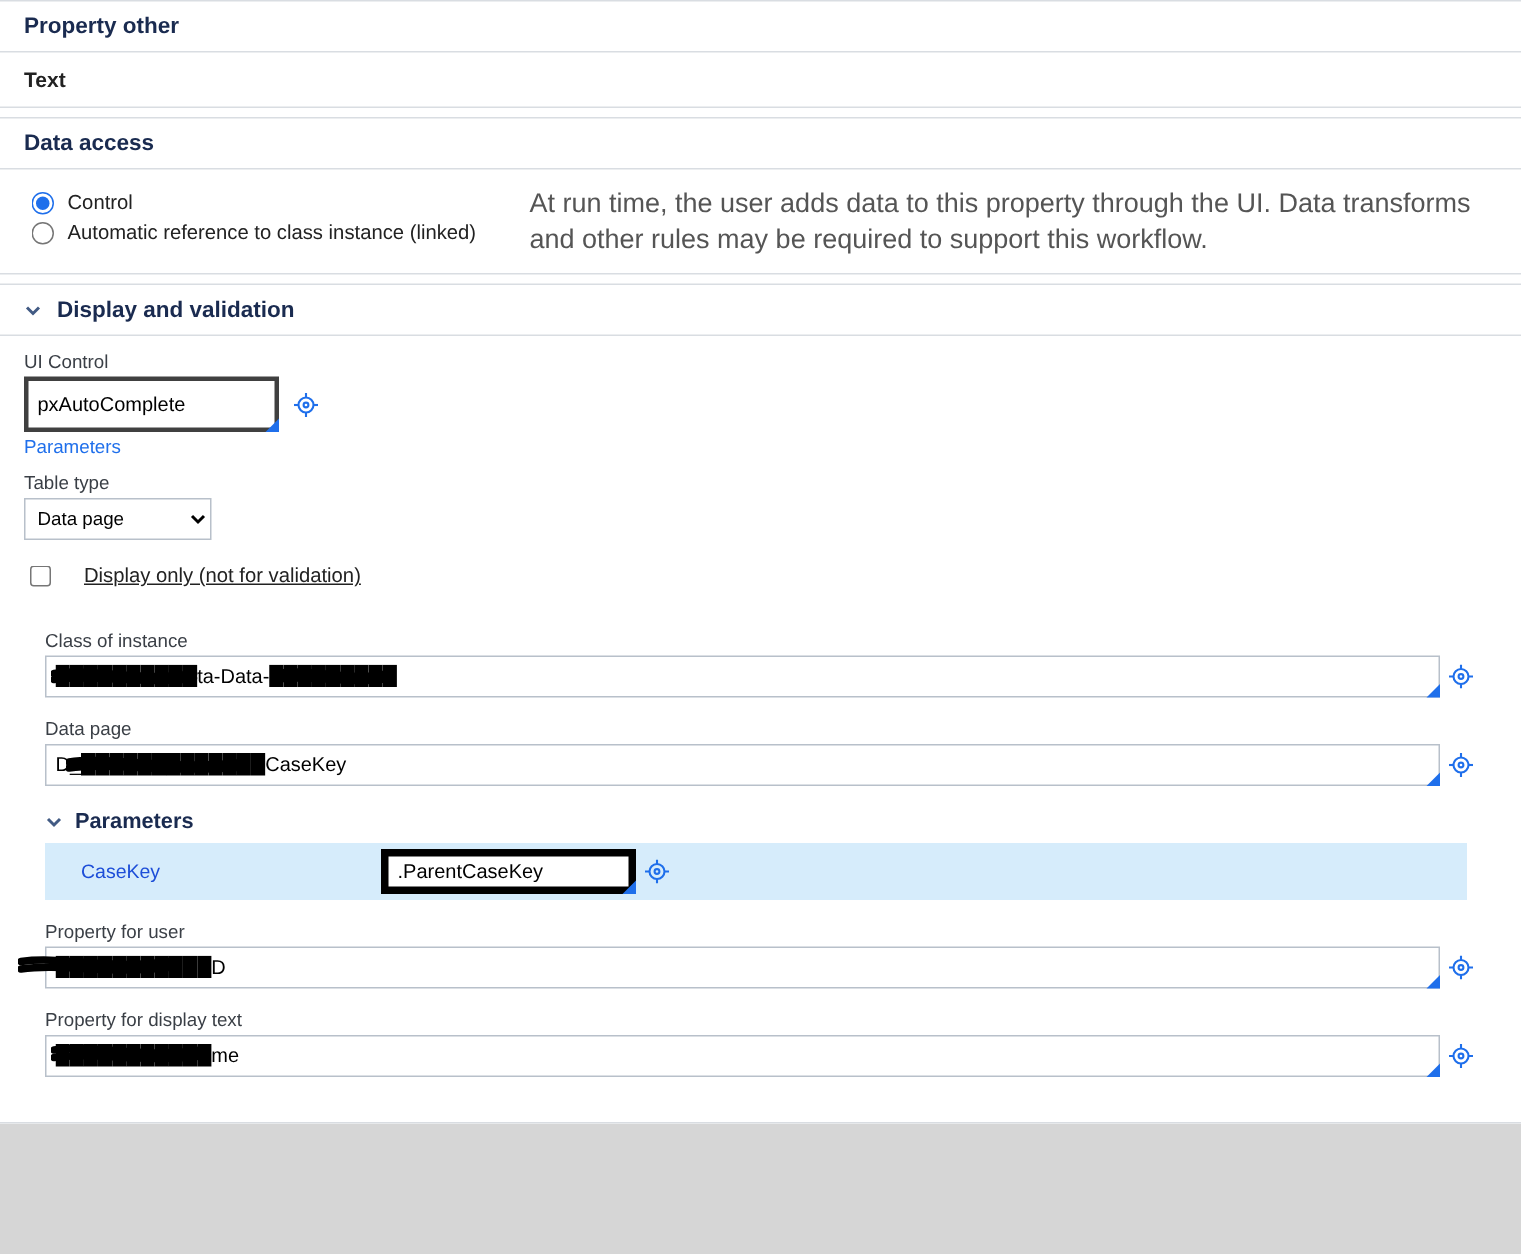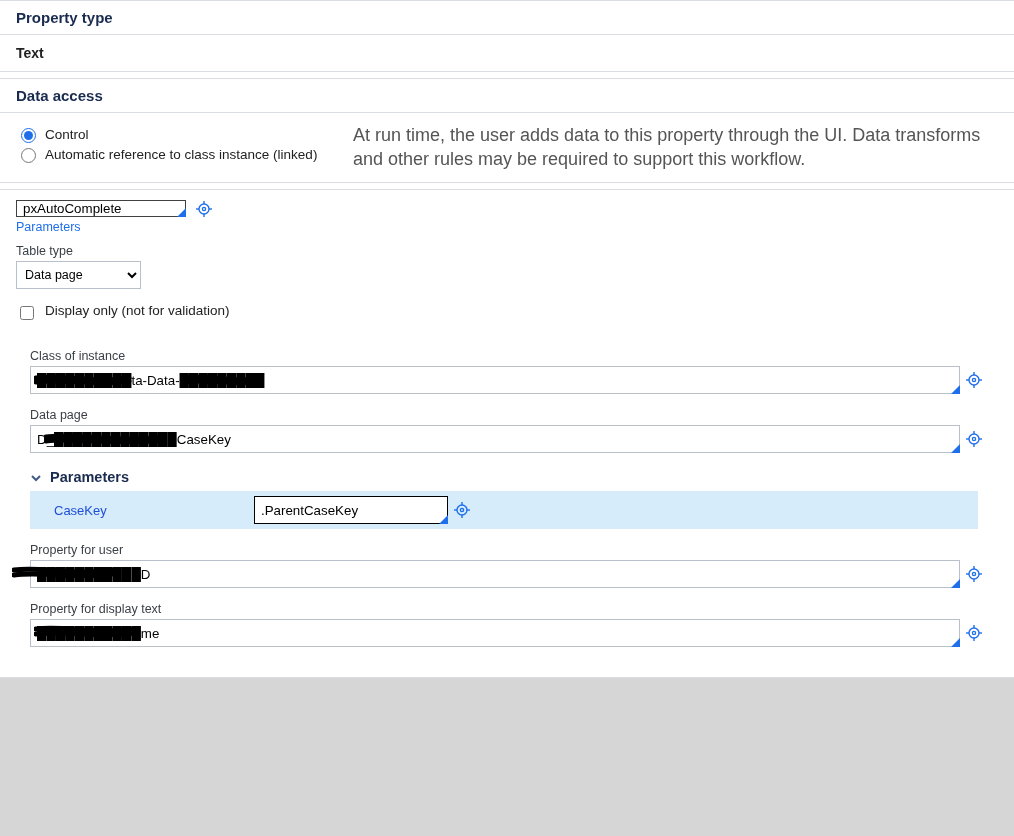--- a/index.html
+++ b/index.html
@@ -55,37 +55,37 @@
     width: 12px; height: 12px;
     position: relative;
     cursor: pointer;
   }
   .collapse-icon svg { fill: none; stroke: #425b84; stroke-width: 2; }
 
   
   .field-lbl { font-size: 12.5px; color: #3a3f46; margin-bottom: 3px; margin-top: 10px; }
   .field-lbl.first { margin-top: 0; }
   .txt-autocomplete {
-    width: 170px; height: 17px; border: 1px solid #404040; padding: 4px 6px;
+    width: 170px; height: 37px; border: 3px solid #404040; padding: 4px 6px;
     position: relative;
   }
   .autocomplete-corner {
     position: absolute; right: 0; bottom: 0;
     width: 0; height: 0;
     border-left: 9px solid transparent;
     border-bottom: 9px solid #1f6feb;
     pointer-events: none;
   }
   .ac-wrap { position: relative; display: inline-block; }
   .select-tabletype {
     width: 125px; height: 28px; border: 1px solid #b8c0ca; padding: 2px 4px; background:#fff;
     font-size: 12.5px;
   }
   .params-link { color: #1f6feb; font-size: 12.5px; cursor: pointer; margin-top: 3px; display: inline-block; }
-  .chk-row { display: flex; align-items: flex-start; gap: 8px; margin-top: 14px; font-size: 13.5px; }
+  .chk-row { display: flex; align-items: center; gap: 19px; margin-top: 14px; font-size: 13.5px; text-decoration: underline; }
   .chk-row input[type=checkbox]{ width:14px; height:14px; }
 
   
   .target-icon {
     width: 16px; height: 16px; display:inline-block; vertical-align: middle;
     margin-left: 6px; cursor: pointer;
   }
   .target-icon svg { stroke:#1f6feb; fill:none; stroke-width:1.4; }
 
   
@@ -108,40 +108,40 @@
     margin-top: 6px;
     display: flex; align-items: center;
     background: #d6ecfb;
     height: 38px;
     padding: 0 10px 0 24px;
     width: 948px;
   }
   .param-name { color:#1d4ed8; width: 200px; font-size: 13px; }
   .param-ac-wrap { position: relative; display: inline-block; }
   .param-ac {
-    width: 194px; height: 28px; border:1px solid #000000; padding:10px 6px; background:#fff;
+    width: 170px; height: 28px; border:5px solid #000000; padding:10px 6px; background:#fff;
   }
 
   
   .redact {
     position:absolute; pointer-events:none;
   }
   .redact svg path { stroke:#000; stroke-width:5; fill:none; stroke-linecap:round; }
 
   
   .bottom-space { height: 40px; background:#d6d6d6; }
 </style>
 </head>
 <body>
 
 <div class="page">
 
   <div class="panel">
     <div class="panel-head">
-      <span>Property type</span>
+      <span>Property other</span>
     </div>
     <div class="panel-body">
       <span class="prop-value">Text</span>
     </div>
   </div>
 
   <div class="panel">
     <div class="panel-head">
       <span>Data access</span>
     </div>
@@ -156,23 +156,32 @@
             <input type="radio" name="da" style="">
             <span>Automatic reference to class instance (linked)</span>
           </label>
         </div>
         <div class="da-right">At run time, the user adds data to this property through the UI. Data transforms and other rules may be required to support this workflow.</div>
       </div>
     </div>
   </div>
 
   <div class="panel">
+    <div class="panel-head">
+      <span class="collapse-icon">
+        <svg viewBox="0 0 12 12">
+            <polyline points="2,4 6,8 10,4"></polyline>
+          </svg>
+      </span>
+      <span>Display and validation</span>
+    </div>
 
     <div class="panel-body">
 
+      <div class="field-lbl first">UI Control</div>
       <span class="ac-wrap">
         <input class="txt-autocomplete" value="pxAutoComplete" style="">
         <span class="autocomplete-corner"></span>
       </span>
       <span class="target-icon">
         <svg viewBox="0 0 16 16">
             <circle cx="8" cy="8" r="5"></circle>
             <circle cx="8" cy="8" r="1.6"></circle>
             <line x1="8" y1="0" x2="8" y2="3"></line>
             <line x1="8" y1="13" x2="8" y2="16"></line>

